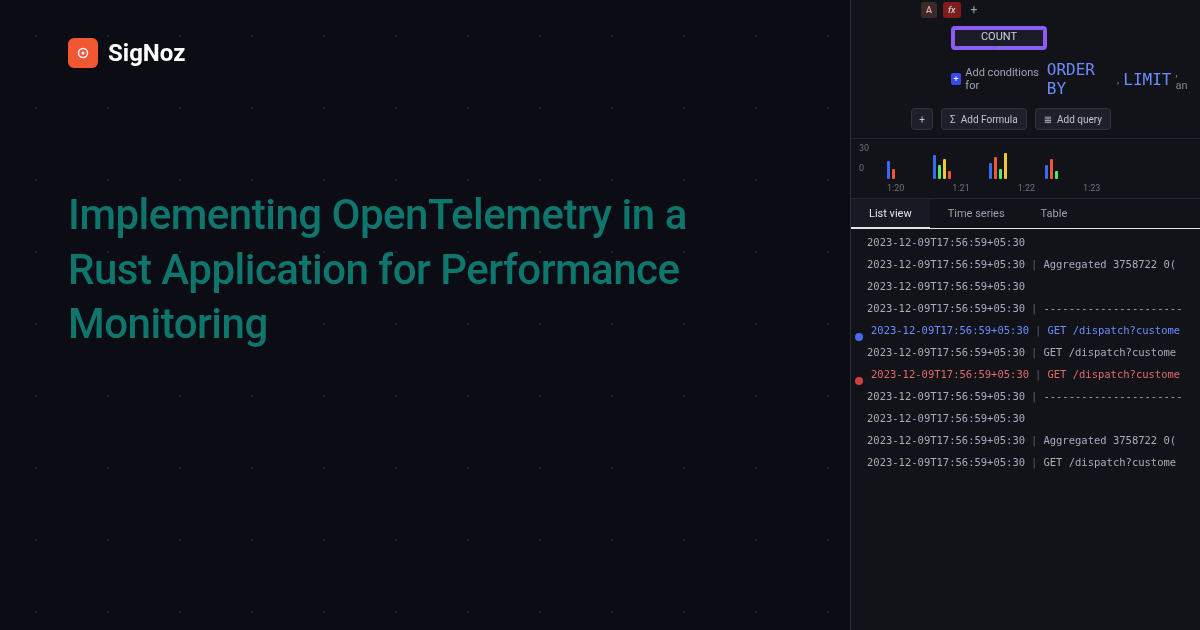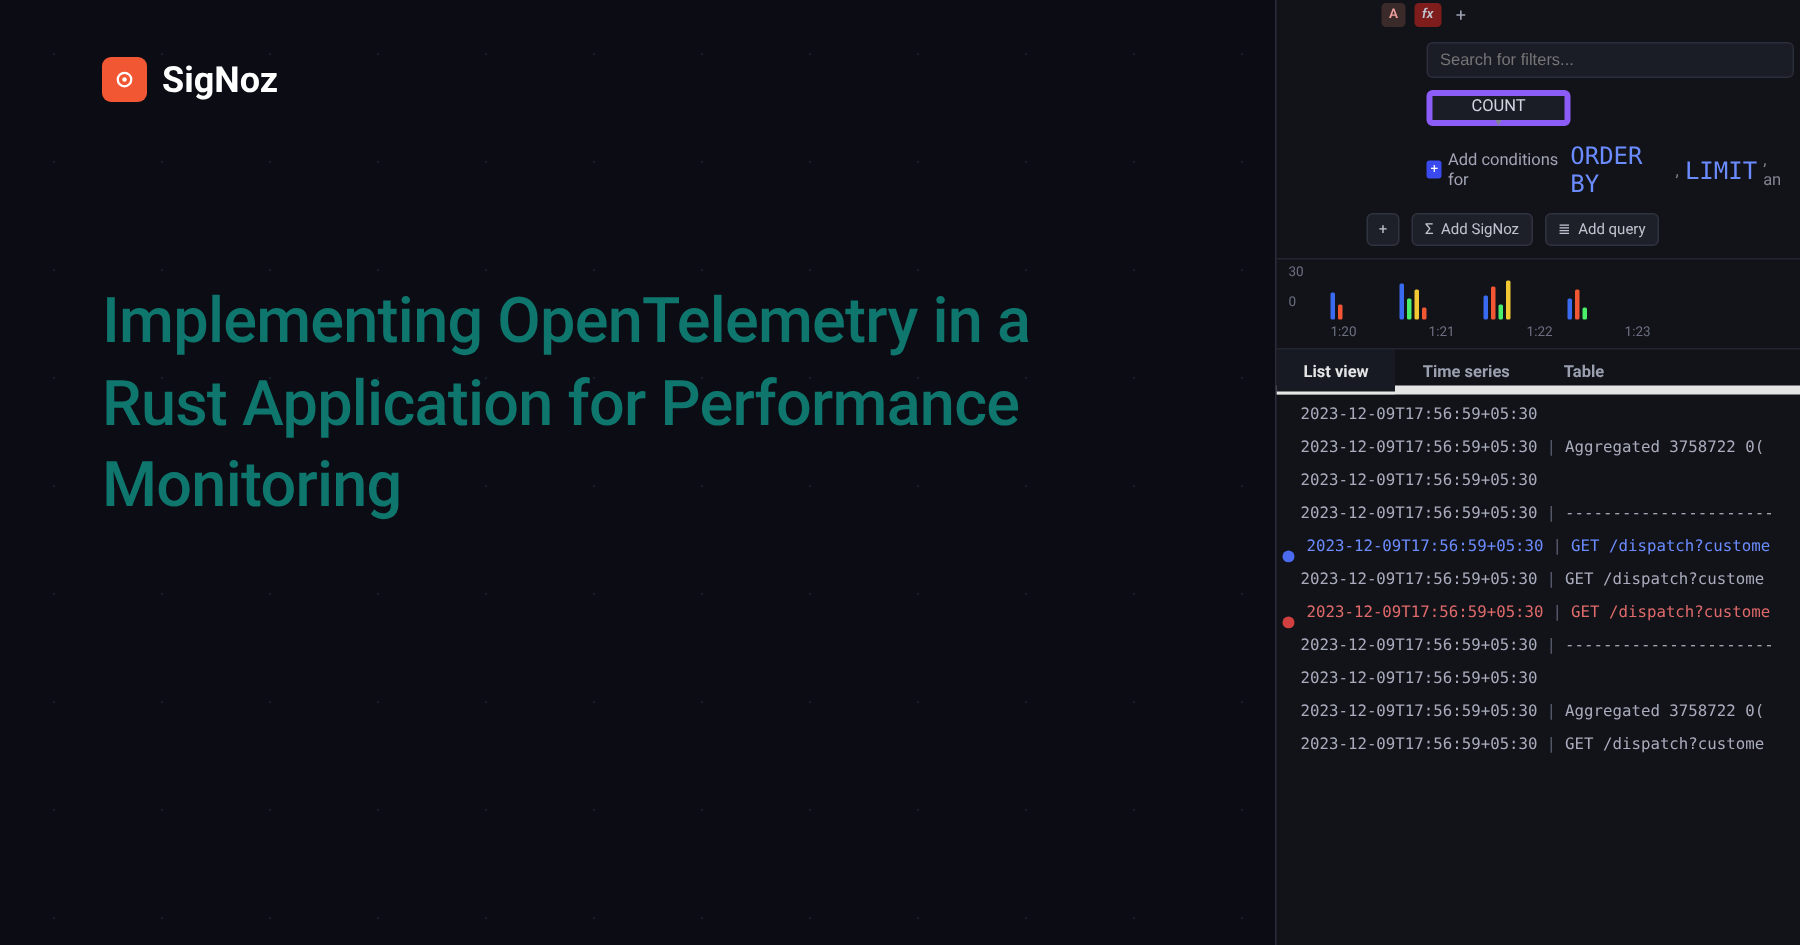--- a/index.html
+++ b/index.html
@@ -109,21 +109,21 @@
     position:relative;
   }
   .axis-label { position:absolute; left:8px; color:#6b7080; font-size:9px;text-align:center;}
   .bars-wrap { display:flex; gap:38px; align-items:flex-end; height:32px; margin-left:6px; margin-top:2px;}
   .bar-cluster { display:flex; gap:2px; align-items:flex-end;}
   .bar { width:3px; border-radius:1px;}
   .xticks { display:flex; gap:48px; margin-left:6px; margin-top:4px;}
   .xtick { color:#6b7080; font-size:9px;}
 
   
-  .tabs { display:flex; border-bottom:6px solid #e5e5e5; height:30px;font-weight:bold;}
+  .tabs { display:flex; border-bottom:1px solid #e5e5e5; height:30px;}
   .tab {
     padding:0 18px; height:30px; font-size:11px; color:#9aa0b0;
     display:flex; align-items:center; border-bottom:2px solid transparent;
   }
   .tab.active { color:#e6e6e6; border-bottom-color:#e6e6e6; background:#181a23;}
 
   
   .log-list { font-family:ui-monospace,Menlo,Consolas,monospace; font-size:10.5px; line-height:22px; padding-top:2px;}
   .log-row { display:flex; gap:6px; padding:0 8px 0 16px; color:#a8acbc; white-space:nowrap; overflow:hidden; align-items:flex-end; height:22px;}
   .log-row.info { color:#6b8cff;}
@@ -152,40 +152,39 @@
 </div>
 
 <div class="app-panel">
 
   <div class="builder-top">
     <div class="chip-row">
       <span class="chip">A</span>
       <span class="chip fx-chip">fx</span>
       <span class="plus-mini">+</span>
     </div>
-    <input class="filter-input" placeholder="Search for filters..." style="">
     <div class="agg-row">
       <div class="agg-select">
         <span>COUNT</span>
         <span style="font-size:8px;color:#808490">▾</span>
       </div>
     </div>
     <div class="conditions-row">
       <span class="cond-plus">+</span>
       <span>Add conditions for</span>
       <span class="code-kw">ORDER BY</span>
         <span style="color:#808490">,</span>
       <span class="code-kw">LIMIT</span>
       <span style="color:#808490">, an</span>
     </div>
     <div class="action-row">
       <div class="act-btn act-plus">+</div>
       <div class="act-btn">
         <span>Σ</span>
-        <span>Add SigNoz</span>
+        <span>Add Formula</span>
       </div>
       <div class="act-btn">
         <span>≣</span>
         <span>Add query</span>
       </div>
     </div>
   </div>
 
   <div class="mini-chart">
     <span class="axis-label" style="top:4px">30</span>

